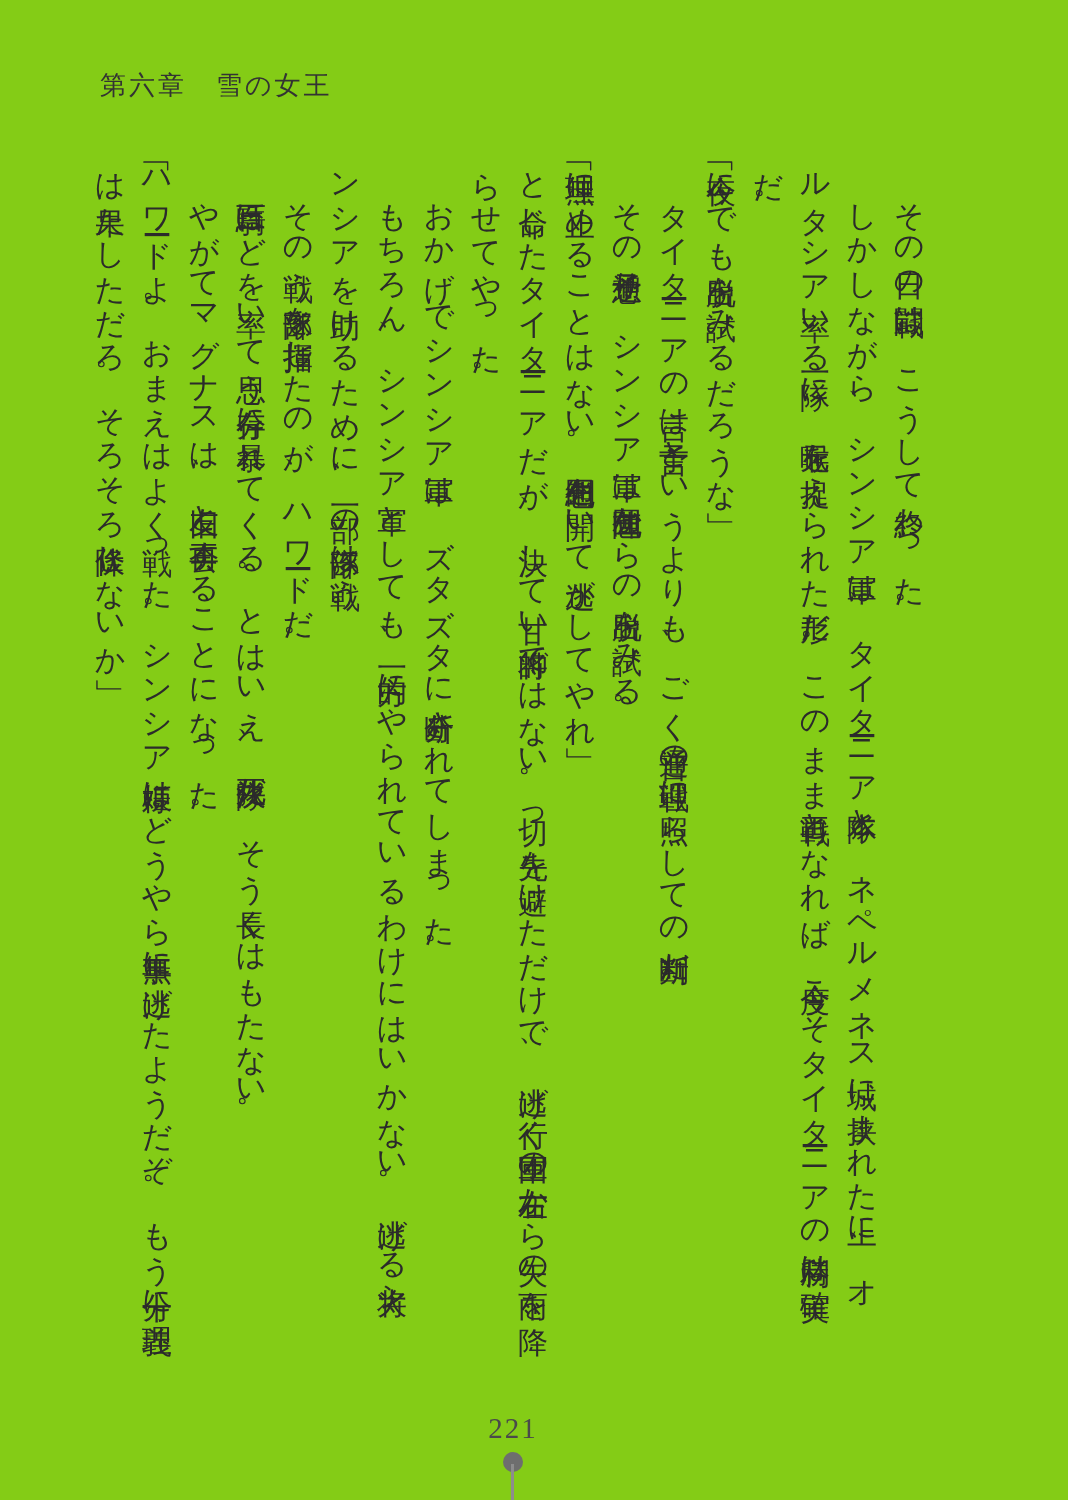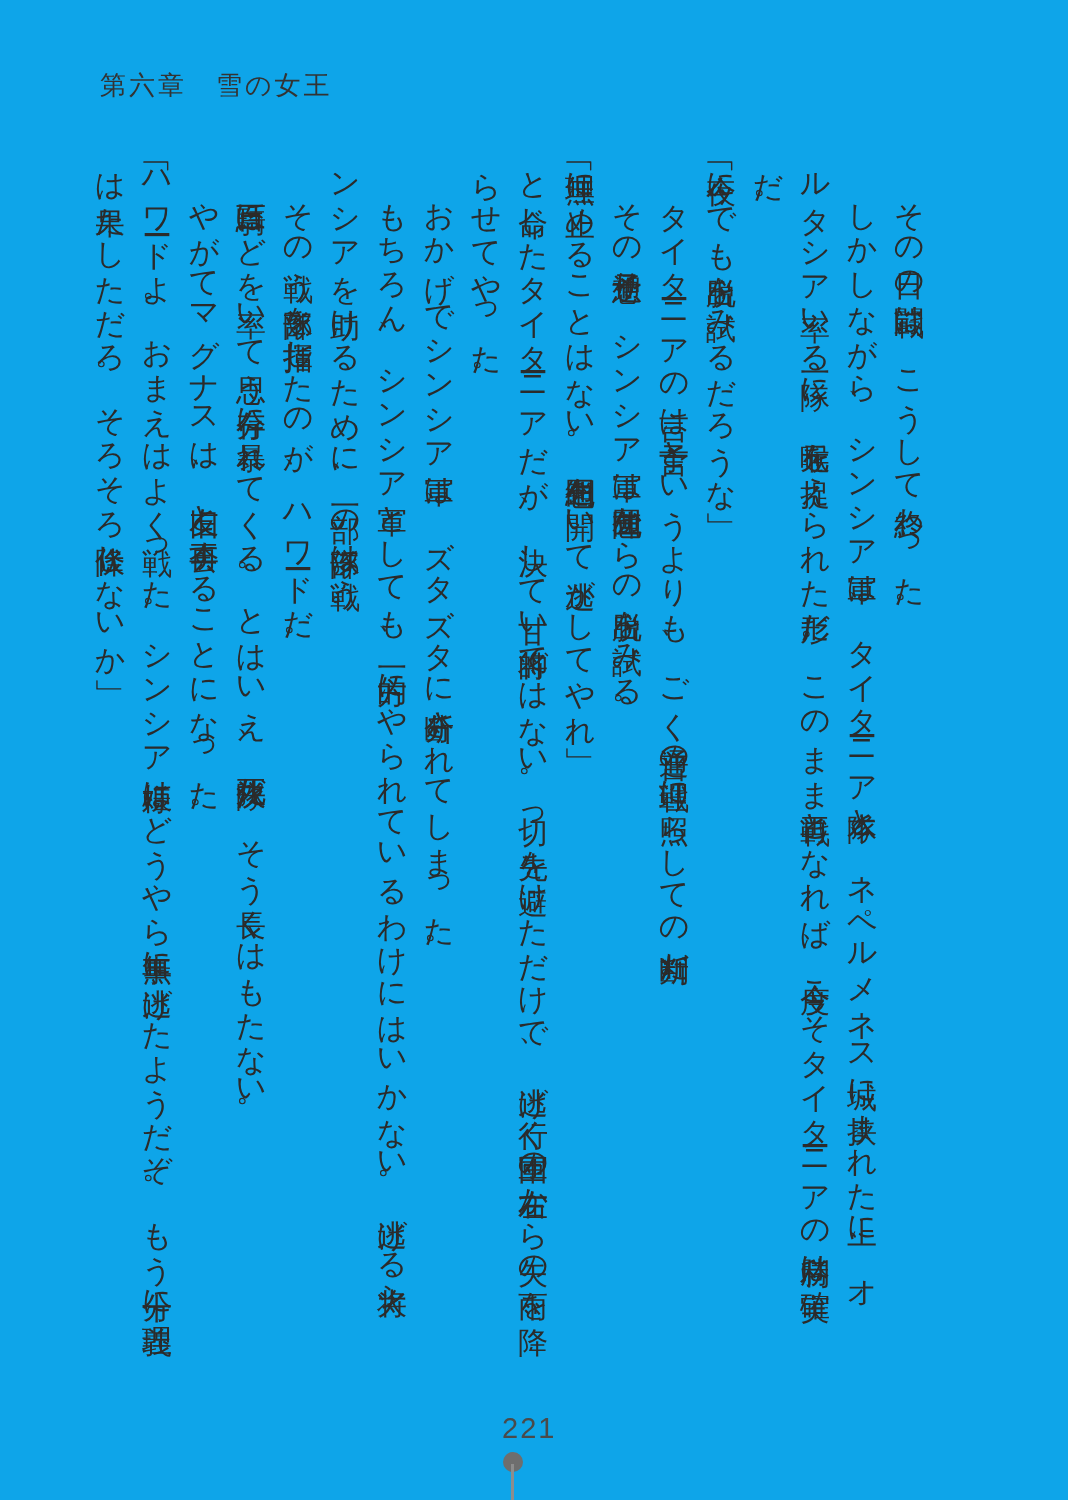--- a/index.html
+++ b/index.html
@@ -5,21 +5,21 @@
   html, body {
     margin: 0;
     padding: 0;
     background: #e8e8e8;
   }
   .page {
     position: relative;
     width: 1068px;
     height: 1500px;
     margin: 0 auto;
-    background: #0ea5e9;
+    background: #84cc16;
     overflow: hidden;
     font-family: "Liberation Serif", "DejaVu Serif", serif;
   }
   .chapter-header {
     position: absolute;
     top: 68px;
     left: 100px;
     font-size: 26px;
     letter-spacing: 3px;
     color: #333333;
@@ -41,24 +41,24 @@
   .vertical-body p.para {
     margin: 0;
     padding: 0;
   }
   .vertical-body p.para.indent {
     text-indent: 1em;
   }
   .page-number {
     position: absolute;
     top: 1412px;
-    left: 502px;
+    left: 478px;
     width: 70px;
-    text-align: left;
-    font-family: Liberation Sans, sans-serif;
+    text-align: center;
+    font-family: Liberation Serif, serif;
     font-size: 29px;
     letter-spacing: 2px;
     color: #4a4a4a;
   }
   .marker-dot {
     position: absolute;
     left: 503px;
     top: 1452px;
     width: 20px;
     height: 20px;

